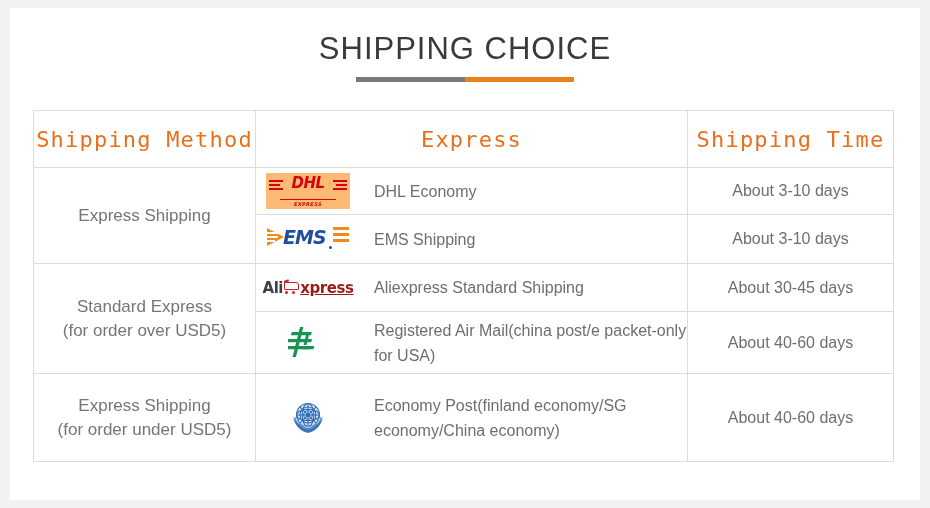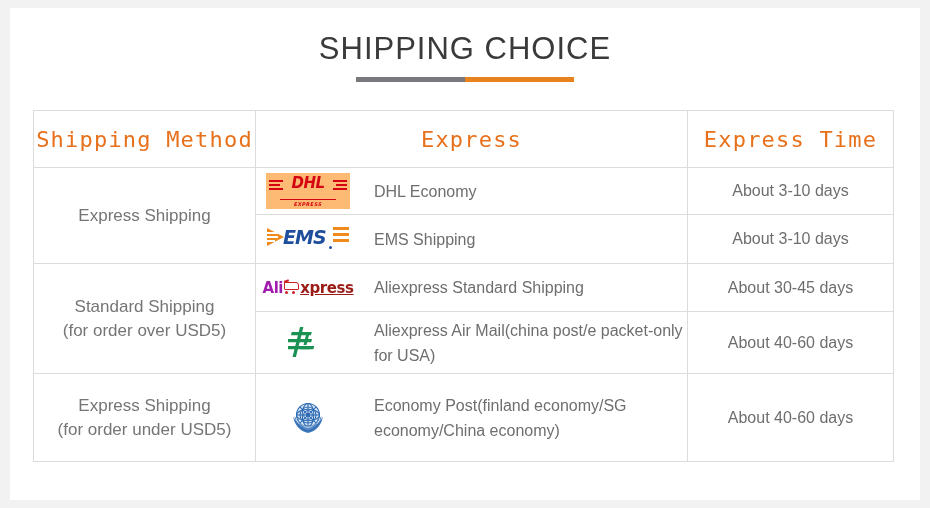--- a/index.html
+++ b/index.html
@@ -221,21 +221,21 @@
 
   
   .ali {
     display: flex;
     align-items: center;
     font-family: "DejaVu Sans", sans-serif;
     font-weight: bold;
     font-size: 15px;
     line-height: 16px;
   }
-  .ali .ali-a { color: #a21caf; letter-spacing: -0.4px; }
+  .ali .ali-a { color: #404040; letter-spacing: -0.4px; }
   .ali .ali-x { color: #9b1c16; letter-spacing: -0.4px; text-decoration: underline; }
   .ali .cart {
     position: relative;
     width: 15px; height: 13px;
     margin: 0 1px;
   }
   .ali .cart .body {
     position: absolute;
     left: 0; top: 1px;
     width: 13px; height: 6px;
@@ -282,21 +282,21 @@
   <table class="ship-table">
     <colgroup>
       <col class="col-method">
       <col class="col-courier">
       <col class="col-time">
     </colgroup>
     <thead>
       <tr>
         <th class="hdr">Shipping Method</th>
         <th class="hdr">Express</th>
-        <th class="hdr">Express Time</th>
+        <th class="hdr">Shipping Time</th>
       </tr>
     </thead>
     <tbody>
 
       <tr class="r1">
         <td class="cell-method" rowspan="2">
           <div>Express Shipping</div>
         </td>
         <td class="cell-courier">
           <div class="courier-inner">
@@ -336,21 +336,21 @@
               </div>
             </div>
             <div class="courier-label">EMS Shipping</div>
           </div>
         </td>
         <td class="cell-time">About 3-10 days</td>
       </tr>
 
       <tr class="r3">
         <td class="cell-method" rowspan="2">
-          <div>Standard Shipping</div>
+          <div>Standard Express</div>
           <div>(for order over USD5)</div>
         </td>
         <td class="cell-courier">
           <div class="courier-inner">
             <div class="logo-slot">
               <div class="ali">
                 <span class="ali-a">Ali</span>
                 <span class="cart">
                   <span class="handle"></span>
                   <span class="body"></span>
@@ -374,21 +374,21 @@
                 <g fill="#1a9254">
                   <rect x="6" y="9" width="20" height="3.2" transform="skewX(-14)"></rect>
                   <rect x="4" y="16" width="24" height="3.2" transform="skewX(-14)"></rect>
                   <rect x="2" y="23" width="26" height="3.2" transform="skewX(-14)"></rect>
                   <rect x="13" y="4" width="3.4" height="30" transform="skewX(-14)"></rect>
                   <rect x="21" y="9" width="3.0" height="13" transform="skewX(-14)"></rect>
                   <rect x="19" y="23" width="13" height="3.2" transform="skewX(-14)"></rect>
                 </g>
               </svg>
             </div>
-            <div class="courier-label">Aliexpress Air Mail(china post/e packet-only for USA)</div>
+            <div class="courier-label">Registered Air Mail(china post/e packet-only for USA)</div>
           </div>
         </td>
         <td class="cell-time">About 40-60 days</td>
       </tr>
 
       <tr class="r5">
         <td class="cell-method">
           <div>Express Shipping</div>
           <div>(for order under USD5)</div>
         </td>

